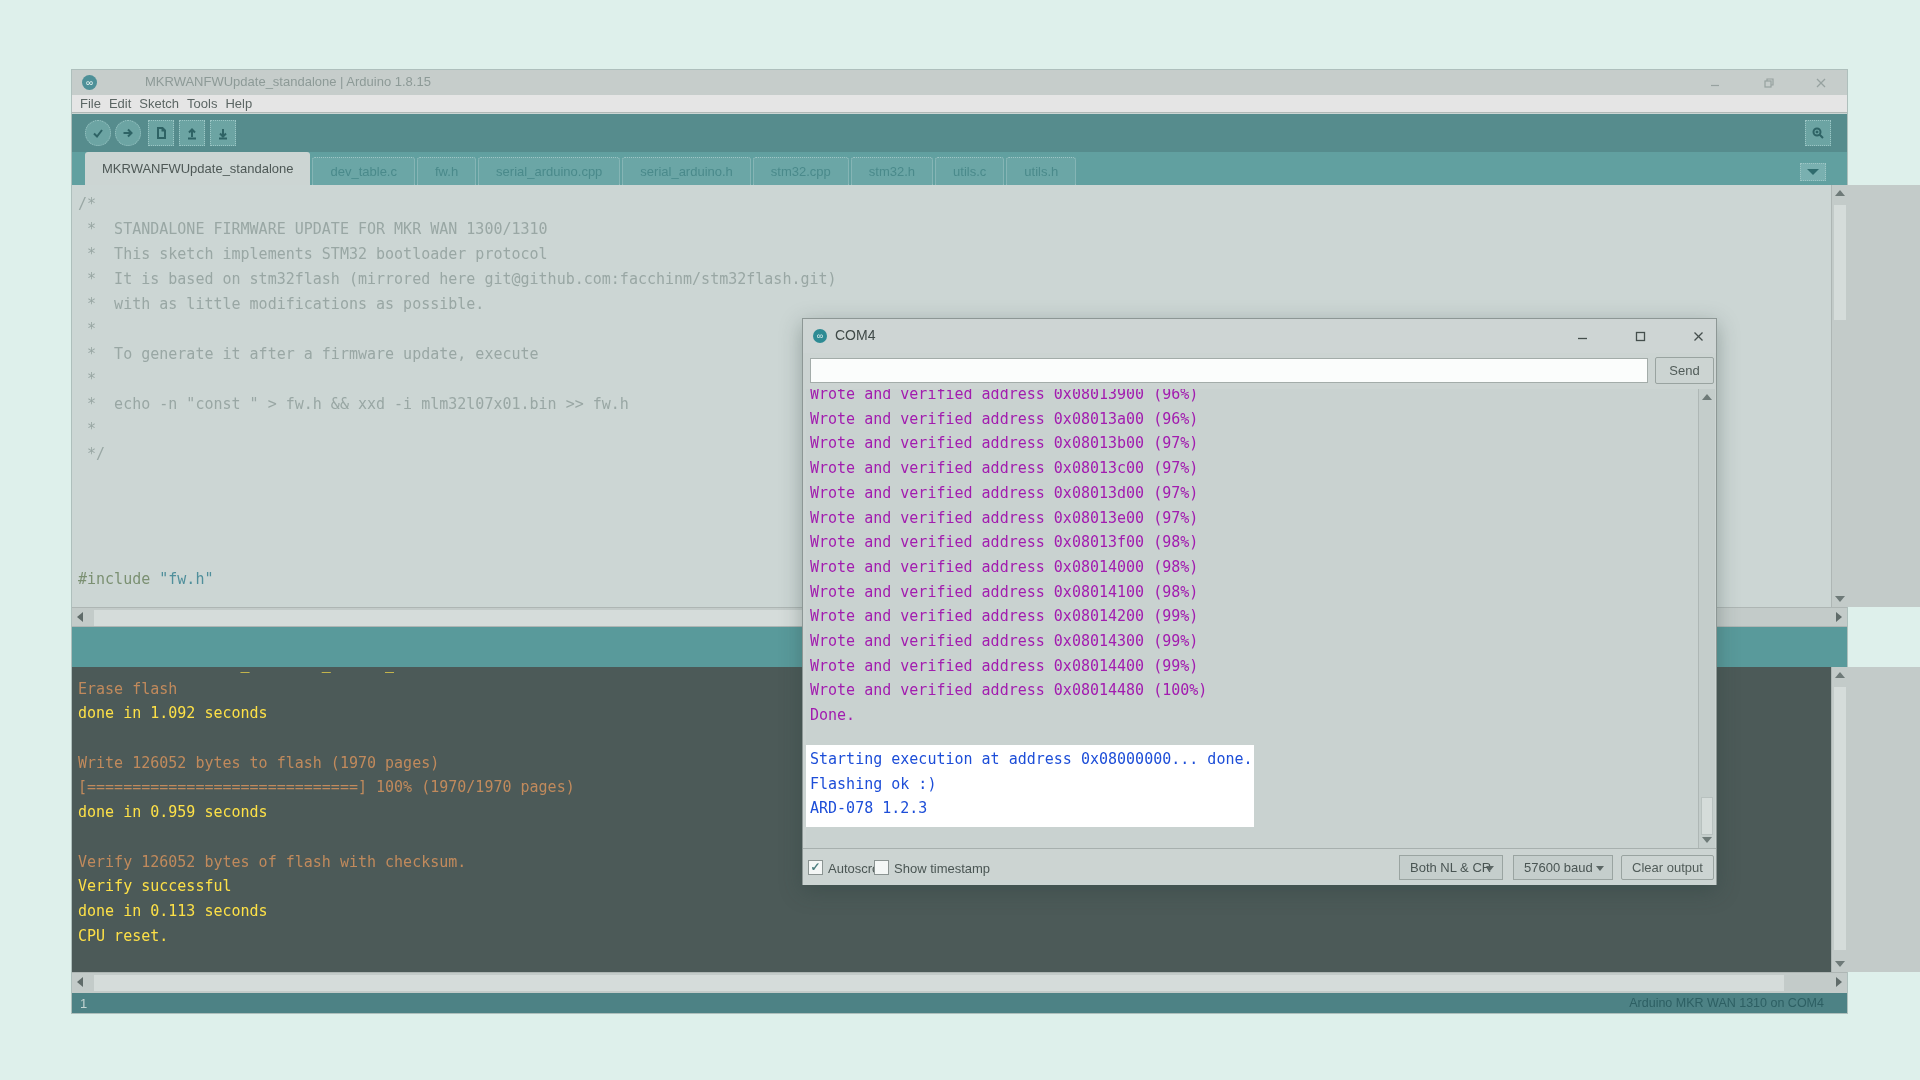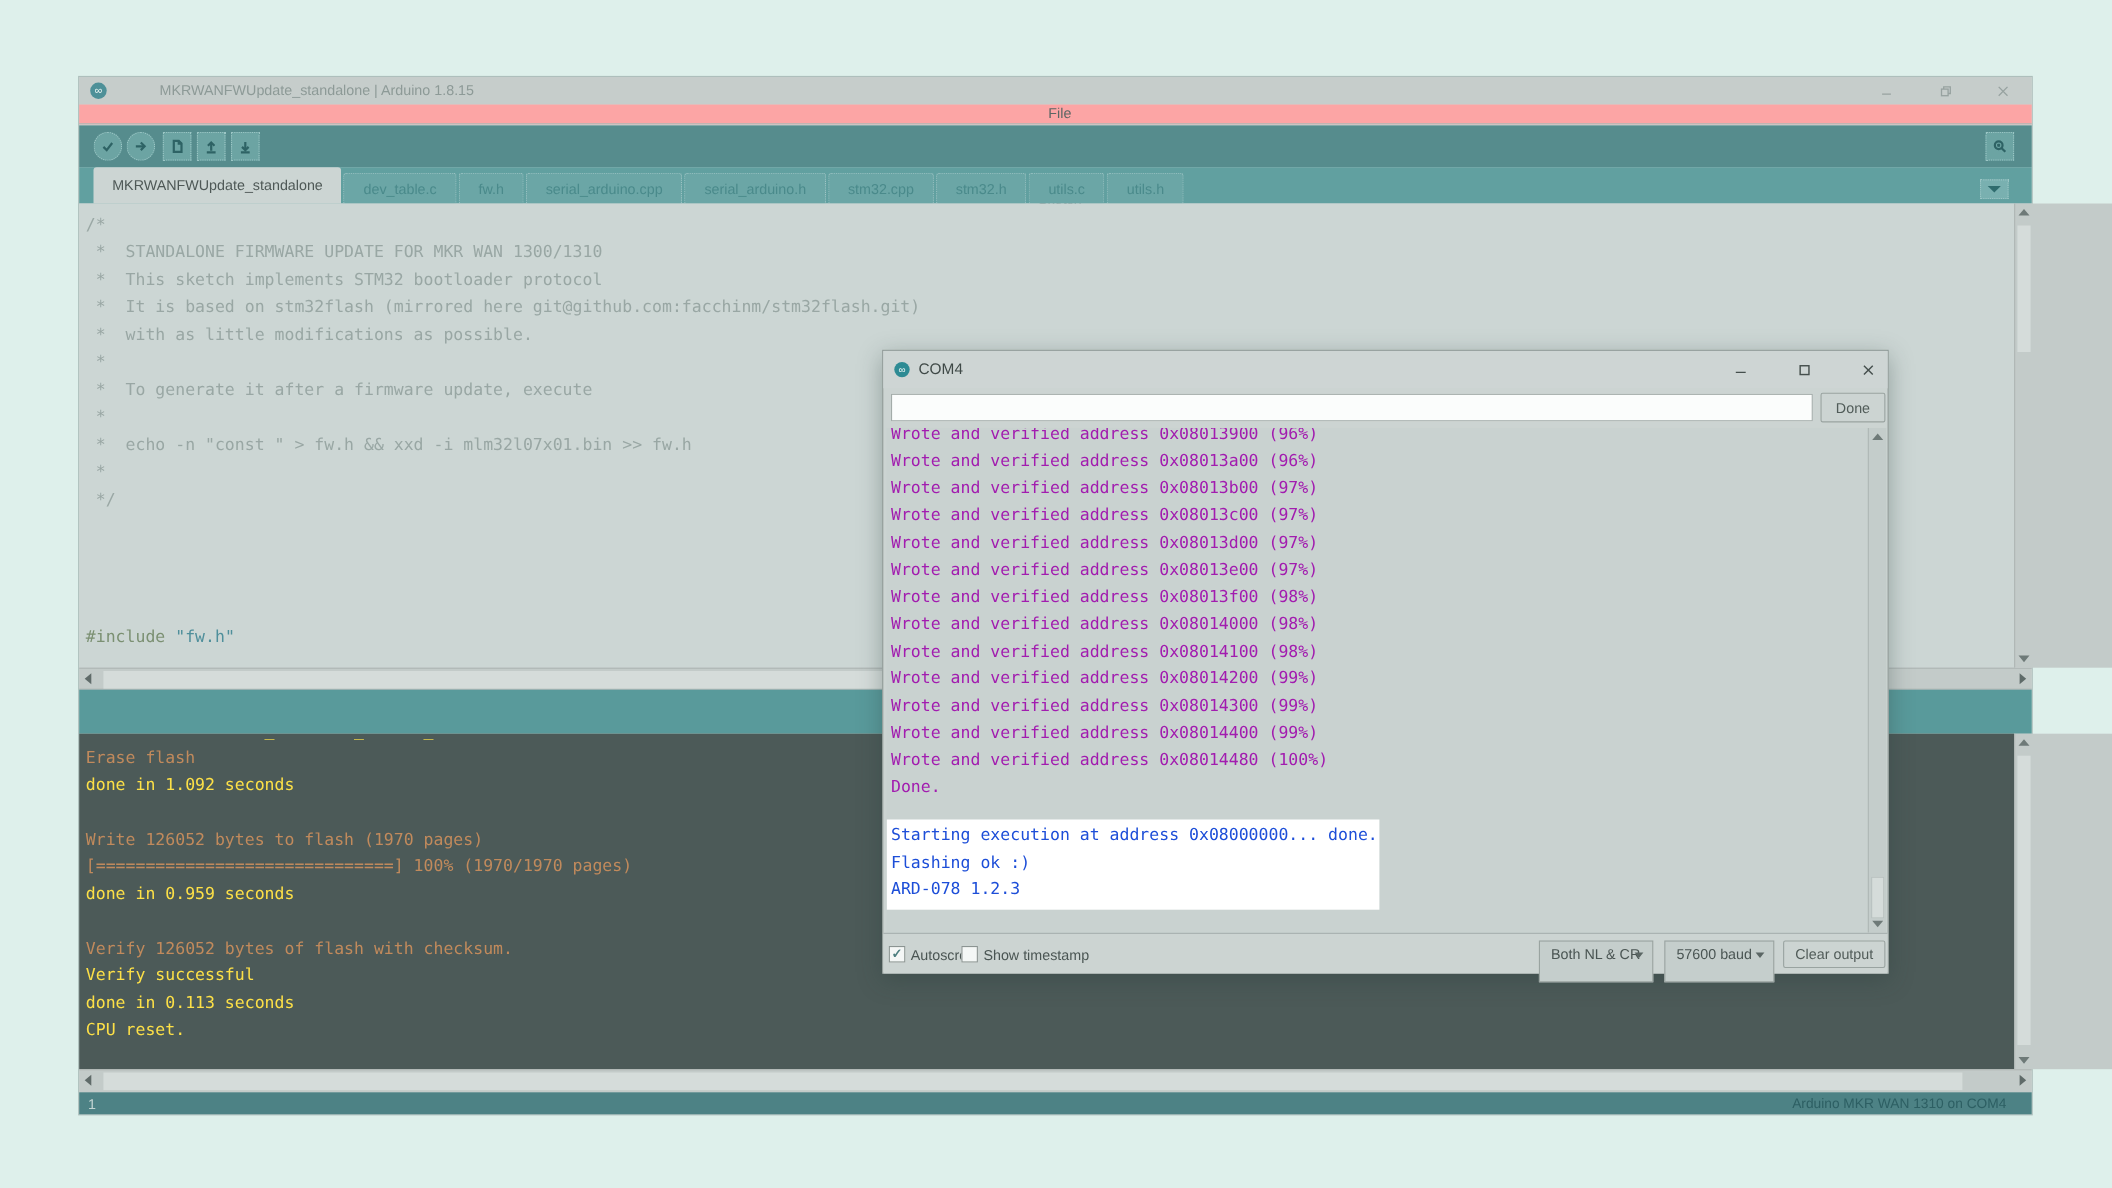--- a/index.html
+++ b/index.html
@@ -10,21 +10,21 @@
   .ide { position:absolute; left:72px; top:70px; width:1775px; height:943px; background:#ccd6d4; outline:1px solid #aebfbc; }
   .ide > div { position:absolute; left:0; width:1775px; }
 
   .ide-titlebar { top:0; height:25px; background:#c6cdcb; }
   .app-icon { position:absolute; left:10px; top:5px; width:15px; height:15px; border-radius:50%; background:#4e9098; color:#e8f4f2; font-size:10px; line-height:15px; text-align:center; }
   .ide-title { position:absolute; left:32px; top:4px; font-size:13px; color:#8d9a97;margin-left:41px; }
   .wc { position:absolute; top:4px; width:20px; height:17px; display:flex; align-items:center; justify-content:center; color:#97a2a0; }
   .wc svg { stroke:currentColor; stroke-width:1.2; fill:none; }
   .wc-min { right:122px; } .wc-max { right:68px; } .wc-close { right:16px; }
 
-  .ide-menubar { top:25px; height:18px; background:#fca5a5; border-bottom:1px solid #b0b8b6; display:flex; align-items:center; gap:24px; padding-left:8px;flex-direction:column; }
+  .ide-menubar { top:25px; height:18px; background:#e5e5e5; border-bottom:1px solid #b0b8b6; display:flex; align-items:center; gap:8px; padding-left:8px; }
   .menu-item { font-size:13px; color:#5c6664; }
 
   .ide-toolbar { top:44px; height:38px; background:#568c8d; }
   .tbtn { position:absolute; top:6px; width:26px; height:26px; background:#6ca4a3; border:1px dotted #9cc6c5; display:flex; align-items:center; justify-content:center; }
   .tbtn svg { stroke:#2e6365; stroke-width:2; fill:none; }
   .tb-round { border-radius:50%; }
   .tb-verify { left:13px; } .tb-upload { left:43px; }
   .tb-new { left:76px; } .tb-open { left:107px; } .tb-save { left:138px; }
   .tb-serial { right:16px; left:auto; }
 
@@ -87,21 +87,21 @@
   .sm-vscroll { position:absolute; right:0; top:0; width:17px; height:459px; background:#c4cdcb; border-left:1px solid #aeb7b5; }
   .sm-vthumb { position:absolute; left:2px; top:408px; width:12px; height:38px; background:#d5dcda; border:1px solid #b8c1bf; }
 
   .sm-controls { position:absolute; left:0; top:529px; width:913px; height:37px; background:#ccd4d2; border-top:1px solid #a7b0ae; }
   .checkbox { position:absolute; top:11px; width:15px; height:15px; background:#f4f7f6; border:1px solid #8b9492; font-size:12px; line-height:13px; text-align:center; color:#4c7e7f; font-weight:bold; }
   .cb-autoscroll { left:5px; }
   .cb-timestamp { left:71px; }
   .cb-label { position:absolute; top:12px; font-size:13px; color:#4a5553; }
   .lab-autoscroll { left:25px; }
   .lab-timestamp { left:91px;text-align:center; }
-  .dropdown { position:absolute; top:6px; height:38px; background:#c5cecc; border:1px solid #9aa4a1; font-size:13px; color:#4a5553; line-height:23px; padding-left:10px; }
+  .dropdown { position:absolute; top:6px; height:25px; background:#c5cecc; border:1px solid #9aa4a1; font-size:13px; color:#4a5553; line-height:23px; padding-left:10px; }
   .dd-lineending { left:596px; width:104px; }
   .dd-baud { left:710px; width:100px; }
   .dd-chev { position:absolute; right:8px; top:10px; width:0; height:0; border-left:4px solid transparent; border-right:4px solid transparent; border-top:5px solid #5b6664; }
   .sm-clear { position:absolute; left:818px; top:6px; width:93px; height:25px; background:#ccd4d2; border:1px solid #99a3a0; border-radius:2px; font-size:13px; color:#515c59; display:flex; align-items:center; justify-content:center; }
 </style>
 </head>
 <body>
 
 <div class="page">
 
@@ -278,21 +278,21 @@
         </span>
       <span class="sm-wc sm-close">
           <svg width="13" height="13" viewBox="0 0 13 13">
             <line x1="2.5" y1="2.5" x2="10.5" y2="10.5"></line>
             <line x1="10.5" y1="2.5" x2="2.5" y2="10.5"></line>
           </svg>
         </span>
     </div>
 
     <input class="sm-input" type="text" value="" style="">
-    <button class="sm-send">Done</button>
+    <button class="sm-send">Send</button>
 
     <div class="sm-output">
       <pre class="sm-pre">Wrote and verified address 0x08013900 (96%)
 Wrote and verified address 0x08013a00 (96%)
 Wrote and verified address 0x08013b00 (97%)
 Wrote and verified address 0x08013c00 (97%)
 Wrote and verified address 0x08013d00 (97%)
 Wrote and verified address 0x08013e00 (97%)
 Wrote and verified address 0x08013f00 (98%)
 Wrote and verified address 0x08014000 (98%)

